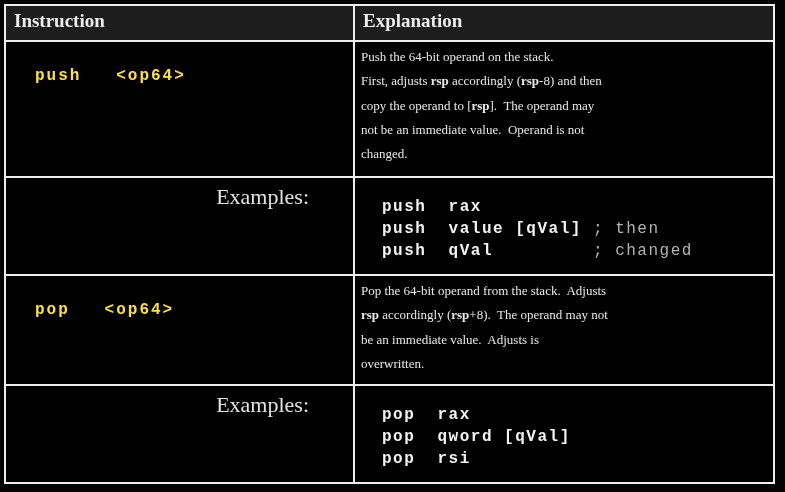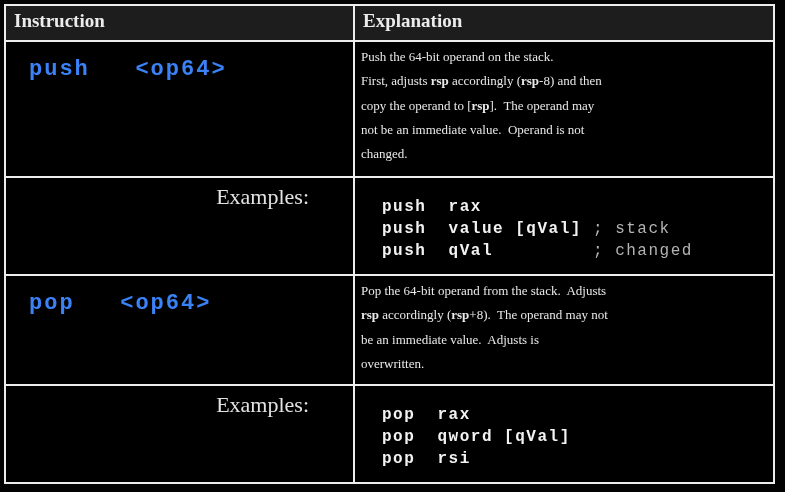--- a/index.html
+++ b/index.html
@@ -38,28 +38,28 @@
     font-family: "Liberation Serif", serif;
     font-size: 19px;
     font-weight: bold;
     color: #ececec;
     text-align: left;
     padding: 4px 8px 4px 8px;
   }
 
   
   td.inst pre {
-    margin: 8px;
+    margin: 14px;
     padding: 7px 0 0 14px;
     font-family: "Liberation Mono", "DejaVu Sans Mono", monospace;
     font-weight: bold;
-    font-size: 22px;
+    font-size: 16px;
     letter-spacing: 2px;
     line-height: 24px;
-    color: #3b82f6;
+    color: #fde047;
     white-space: pre;
   }
 
   
   td.expl {
     font-family: "Liberation Serif", serif;
     font-size: 13px;
     line-height: 24.3px;
     color: #e9e9e9;
     padding: 3px 5px 0 6px;
@@ -114,21 +114,21 @@
             <div class="line"><span>Push the 64-bit operand on the stack.</span></div>
             <div class="line"><span>First, adjusts </span><span class="b">rsp</span><span> accordingly (</span><span class="b">rsp</span><span>-8) and then</span></div>
             <div class="line"><span>copy the operand to [</span><span class="b">rsp</span><span>].  The operand may</span></div>
             <div class="line"><span>not be an immediate value.  Operand is not</span></div>
             <div class="line"><span>changed.</span></div>
           </td>
         </tr>
         <tr>
           <td class="exlabel">Examples:</td>
           <td class="code">
-            <pre><div><span>push  rax</span></div><div><span>push  value [qVal]</span><span class="c"> ; stack</span></div><div><span>push  qVal</span><span class="c">         ; changed</span></div></pre>
+            <pre><div><span>push  rax</span></div><div><span>push  value [qVal]</span><span class="c"> ; then</span></div><div><span>push  qVal</span><span class="c">         ; changed</span></div></pre>
           </td>
         </tr>
         <tr>
           <td class="inst">
             <pre>pop   &lt;op64&gt;</pre>
           </td>
           <td class="expl">
             <div class="line"><span>Pop the 64-bit operand from the stack.  Adjusts</span></div>
             <div class="line"><span class="b">rsp</span><span> accordingly (</span><span class="b">rsp</span><span>+8).  The operand may not</span></div>
             <div class="line"><span>be an immediate value.  Adjusts is</span></div>

